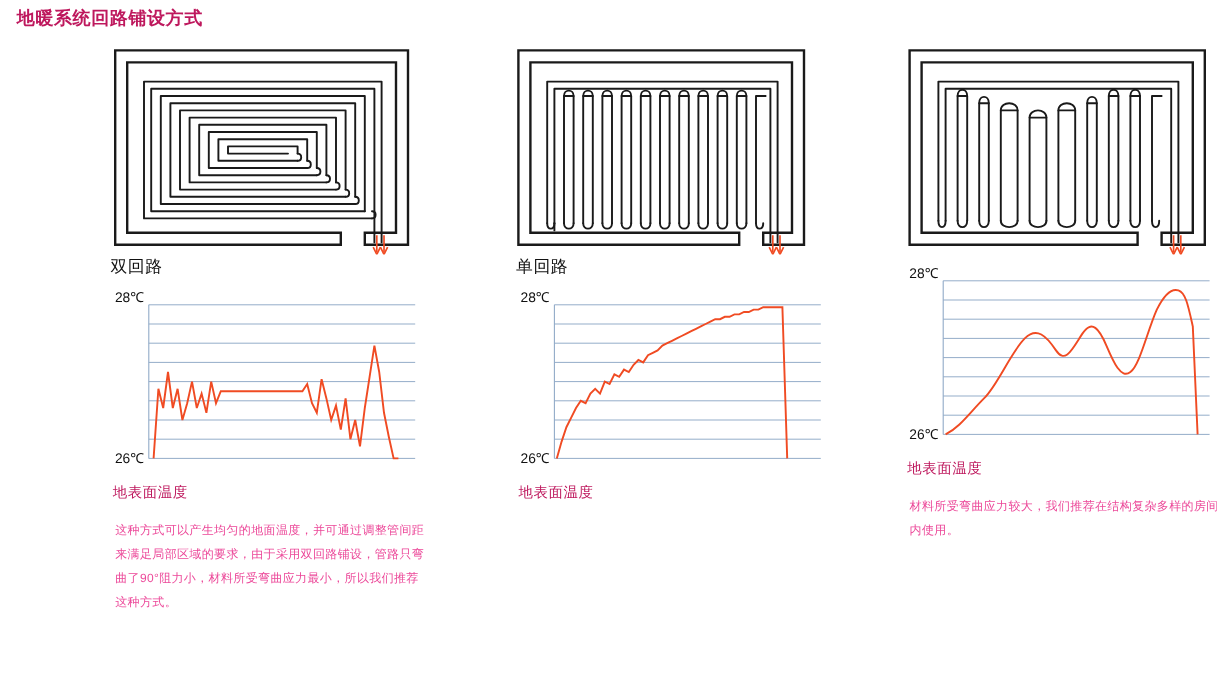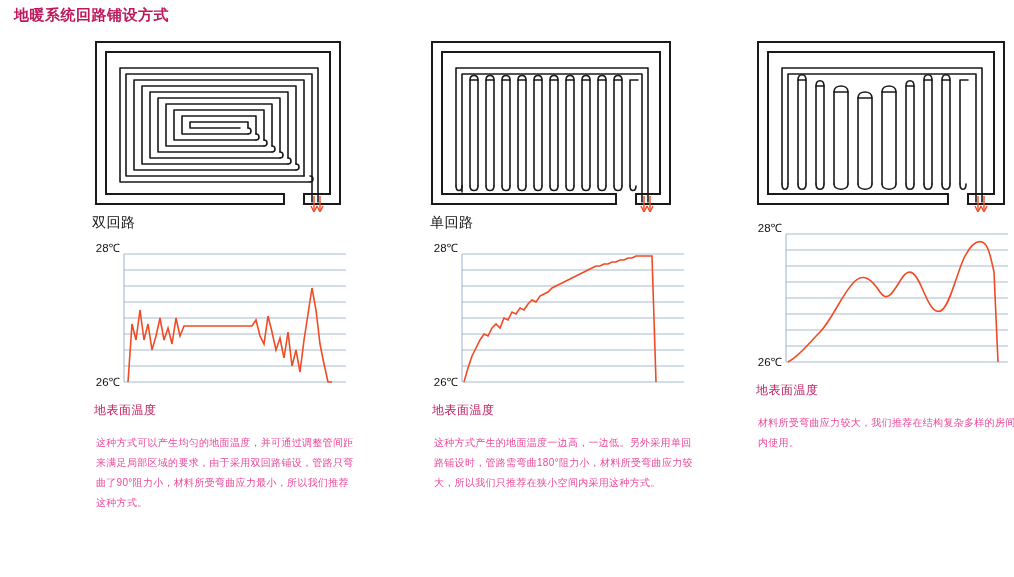--- a/index.html
+++ b/index.html
@@ -209,21 +209,20 @@
           <line x1="36" y1="142" x2="258" y2="142"></line>
         </g>
         <line x1="36" y1="14" x2="36" y2="142" stroke="#8fa9c7" stroke-width="0.9"></line>
         <text x="32" y="12" text-anchor="end" font-size="11.5" fill="#111" font-family="Liberation Sans, sans-serif">28℃</text>
         <text x="32" y="146" text-anchor="end" font-size="11.5" fill="#111" font-family="Liberation Sans, sans-serif">26℃</text>
         <polyline fill="none" stroke="#f04b23" stroke-width="1.6" points="38,142 42,128 46,116 50,108 54,100 58,94 62,96 66,88 70,84 74,88 78,78 82,80 86,72 90,74 94,68 98,70 102,64 106,60 110,62 114,56 118,54 122,52 126,48 130,46 134,44 138,42 142,40 146,38 150,36 154,34 158,32 162,30 166,28 170,26 174,26 178,24 182,24 186,22 190,22 194,20 198,20 202,18 206,18 210,16 214,16 218,16 222,16 226,16 230,142"></polyline>
       </svg>
       <div class="chart-caption">地表面温度</div>
     </div>
 
-    <div class="desc">这种方式产生的地面温度一边高，一边低。另外采用单回路铺设时，管路需弯曲180°阻力小，材料所受弯曲应力较大，所以我们只推荐在狭小空间内采用这种方式。</div>
   </div>
 
   <div class="col c3">
     <svg class="loop-svg" width="262" height="178" viewBox="0 0 262 178">
       <path d="M8 8 L254 8 L254 170 L218 170 L218 160 L244 160 L244 18 L18 18 L18 160 L198 160 L198 170 L8 170 Z" fill="#ffffff" stroke="#1a1a1a" stroke-width="2"></path>
       <g fill="none" stroke="#1a1a1a" stroke-width="1.6" stroke-linejoin="round" stroke-linecap="round">
         <path d="M232 168 L232 34 L32 34 L32 150"></path>
         <path d="M226 168 L226 40 L38 40 L38 150"></path>
         <path d="M32 150 C32 157 38 157 38 150"></path>
         <path d="M48 150 L48 46 L56 46 L56 150"></path>

